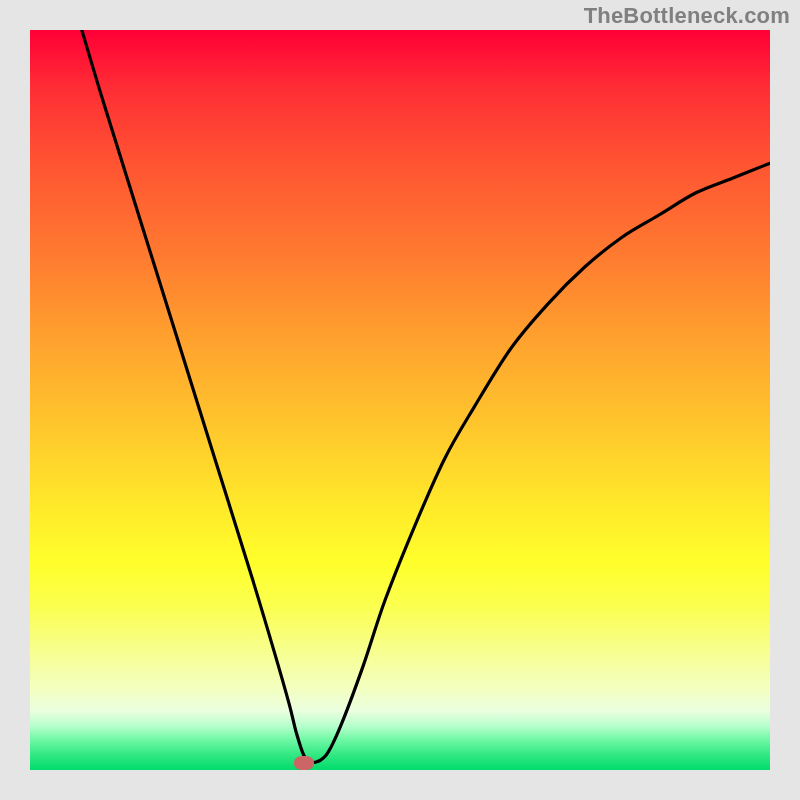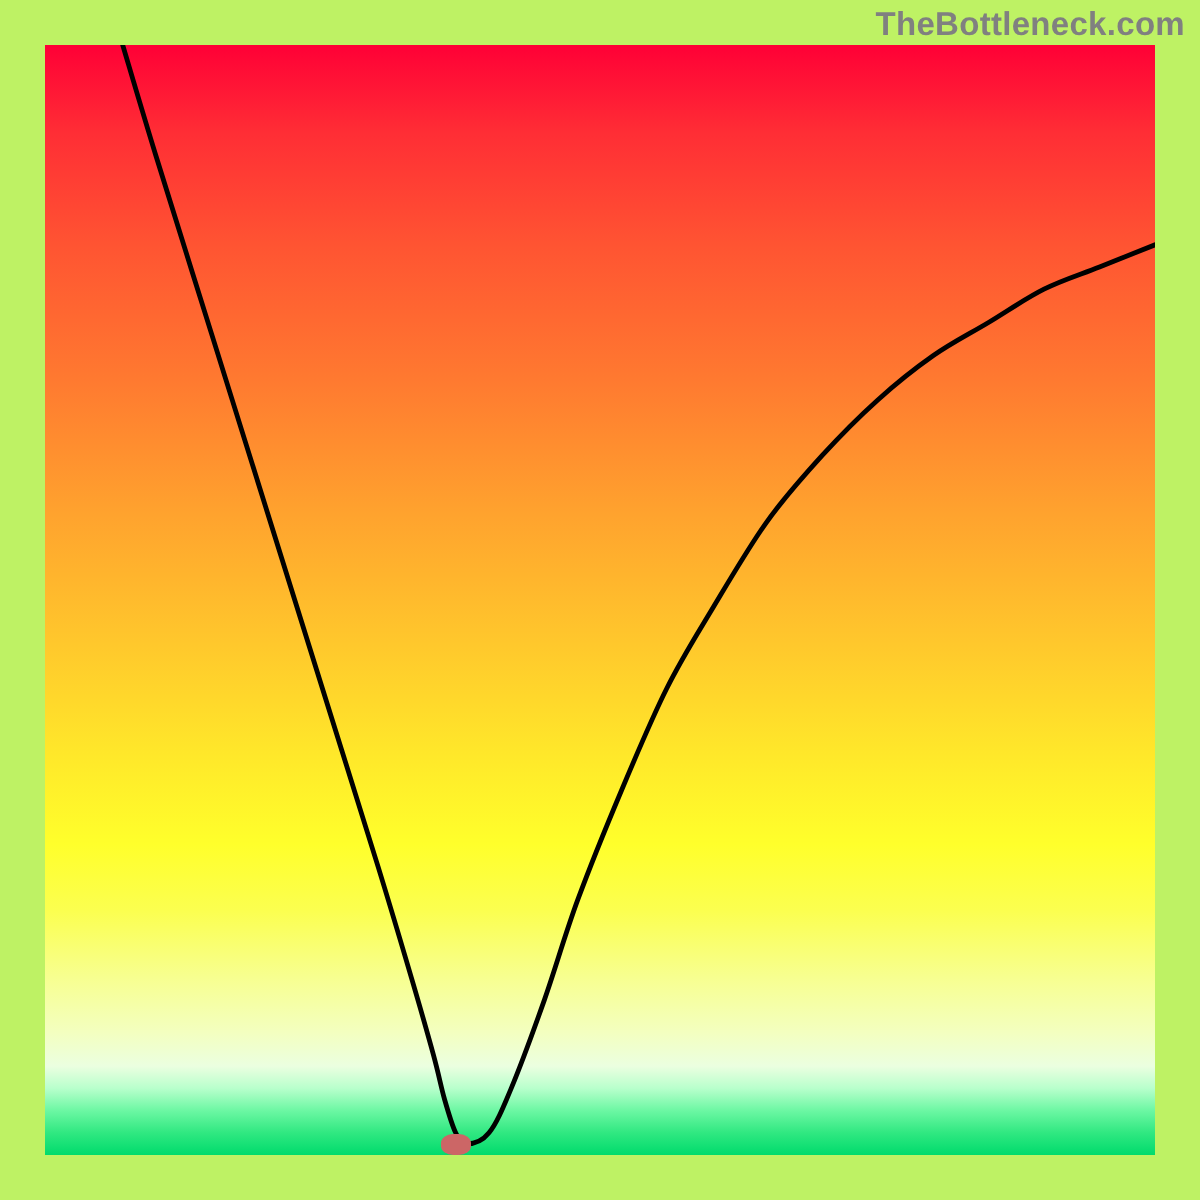--- a/index.html
+++ b/index.html
@@ -7,21 +7,21 @@
     padding: 0;
     width: 800px;
     height: 800px;
     background: #000;
     overflow: hidden;
   }
   .frame {
     position: relative;
     width: 800px;
     height: 800px;
-    background: #bef264;
+    background: #e5e5e5;
   }
   .watermark {
     position: absolute;
     top: 3px;
     right: 10px;
     font-family: Arial, Helvetica, sans-serif;
     font-size: 22px;
     font-weight: 600;
     color: #808080;
     letter-spacing: 0.2px;

